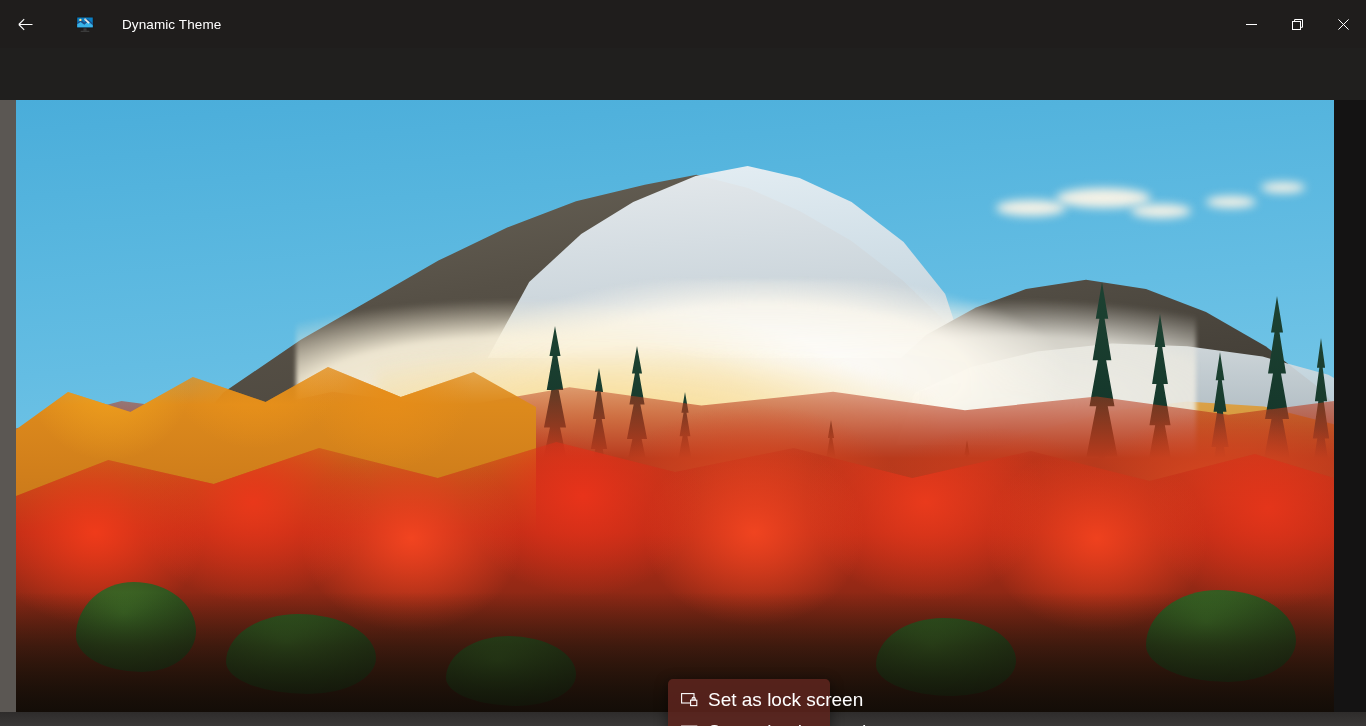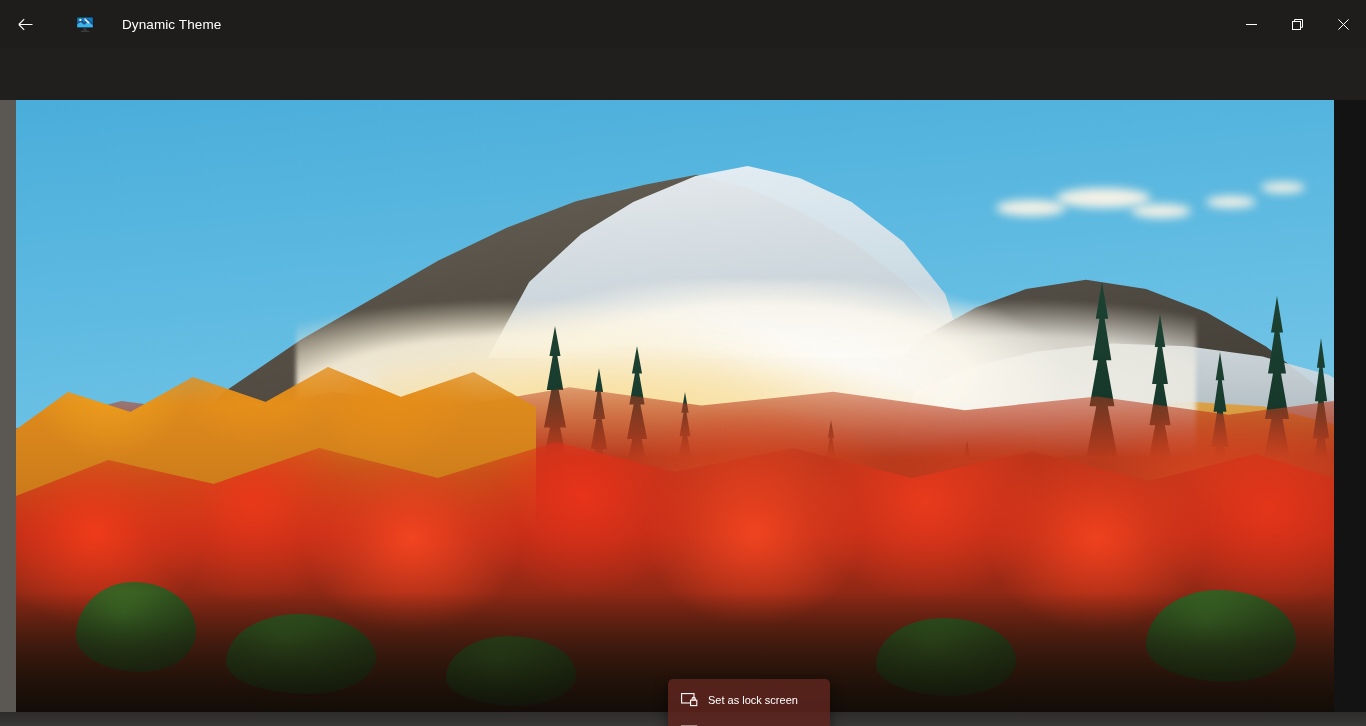--- a/index.html
+++ b/index.html
@@ -257,21 +257,21 @@
     background: rgba(92,36,30,.88);
     border-radius: 5px;
     box-shadow: 0 3px 14px rgba(0,0,0,.45);
     z-index: 60;
   }
   .menu-item {
     height: 32px;
     display: flex; align-items: center;
     padding: 0 10px 0 12px;
     color: #ffffff;
-    font-size: 11px;
+    font-size: 19px;
     white-space: nowrap;
   }
   .menu-icon {
     width: 18px; height: 18px;
     margin-right: 10px;
     display: flex; align-items: center; justify-content: center;
     flex: 0 0 18px;
   }
 </style>
 </head>

